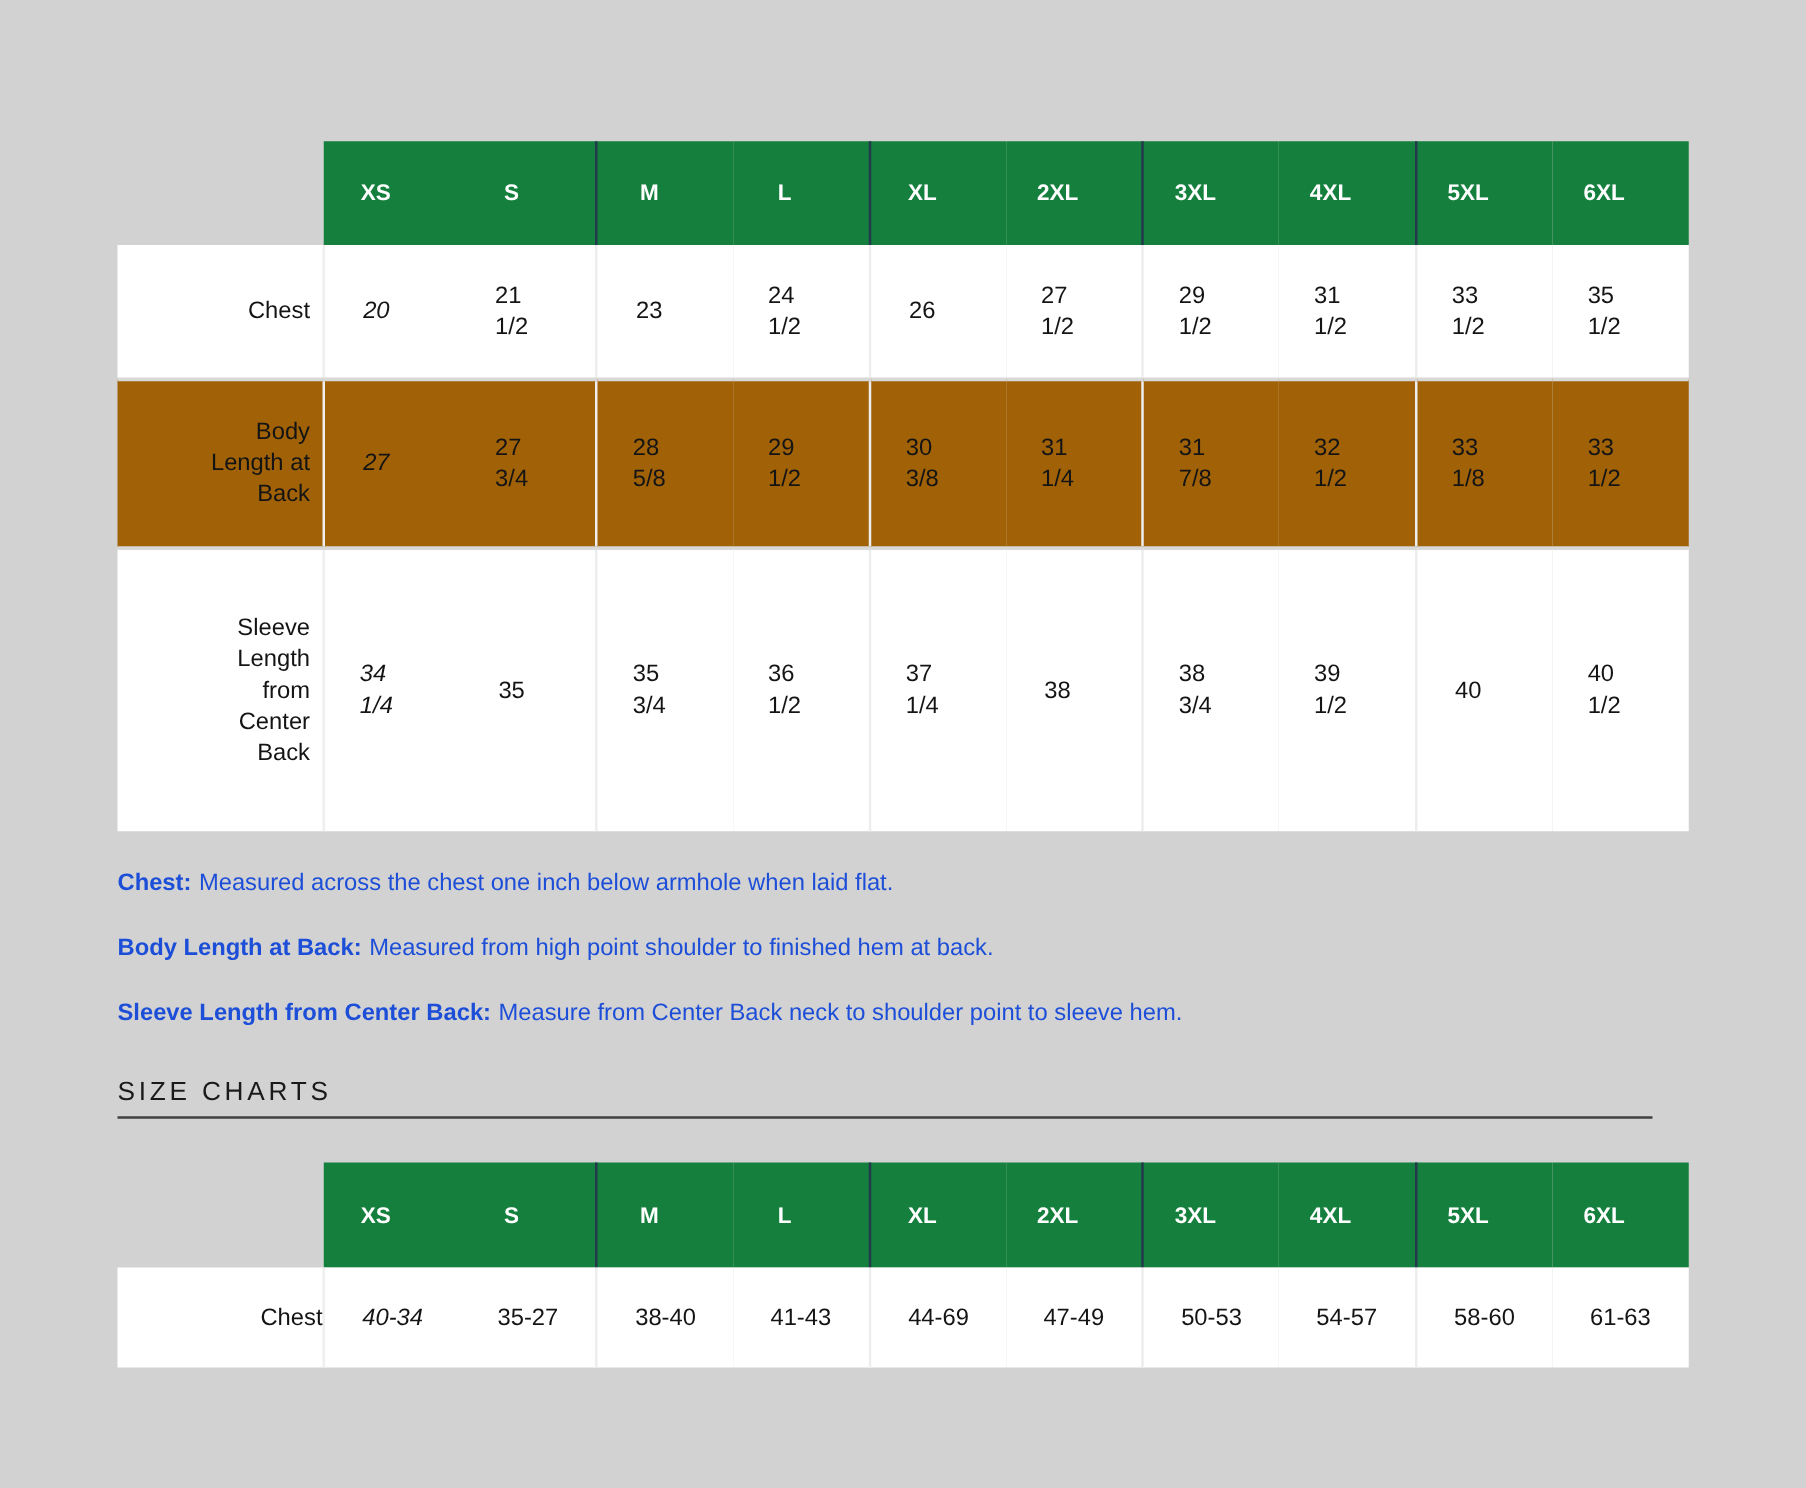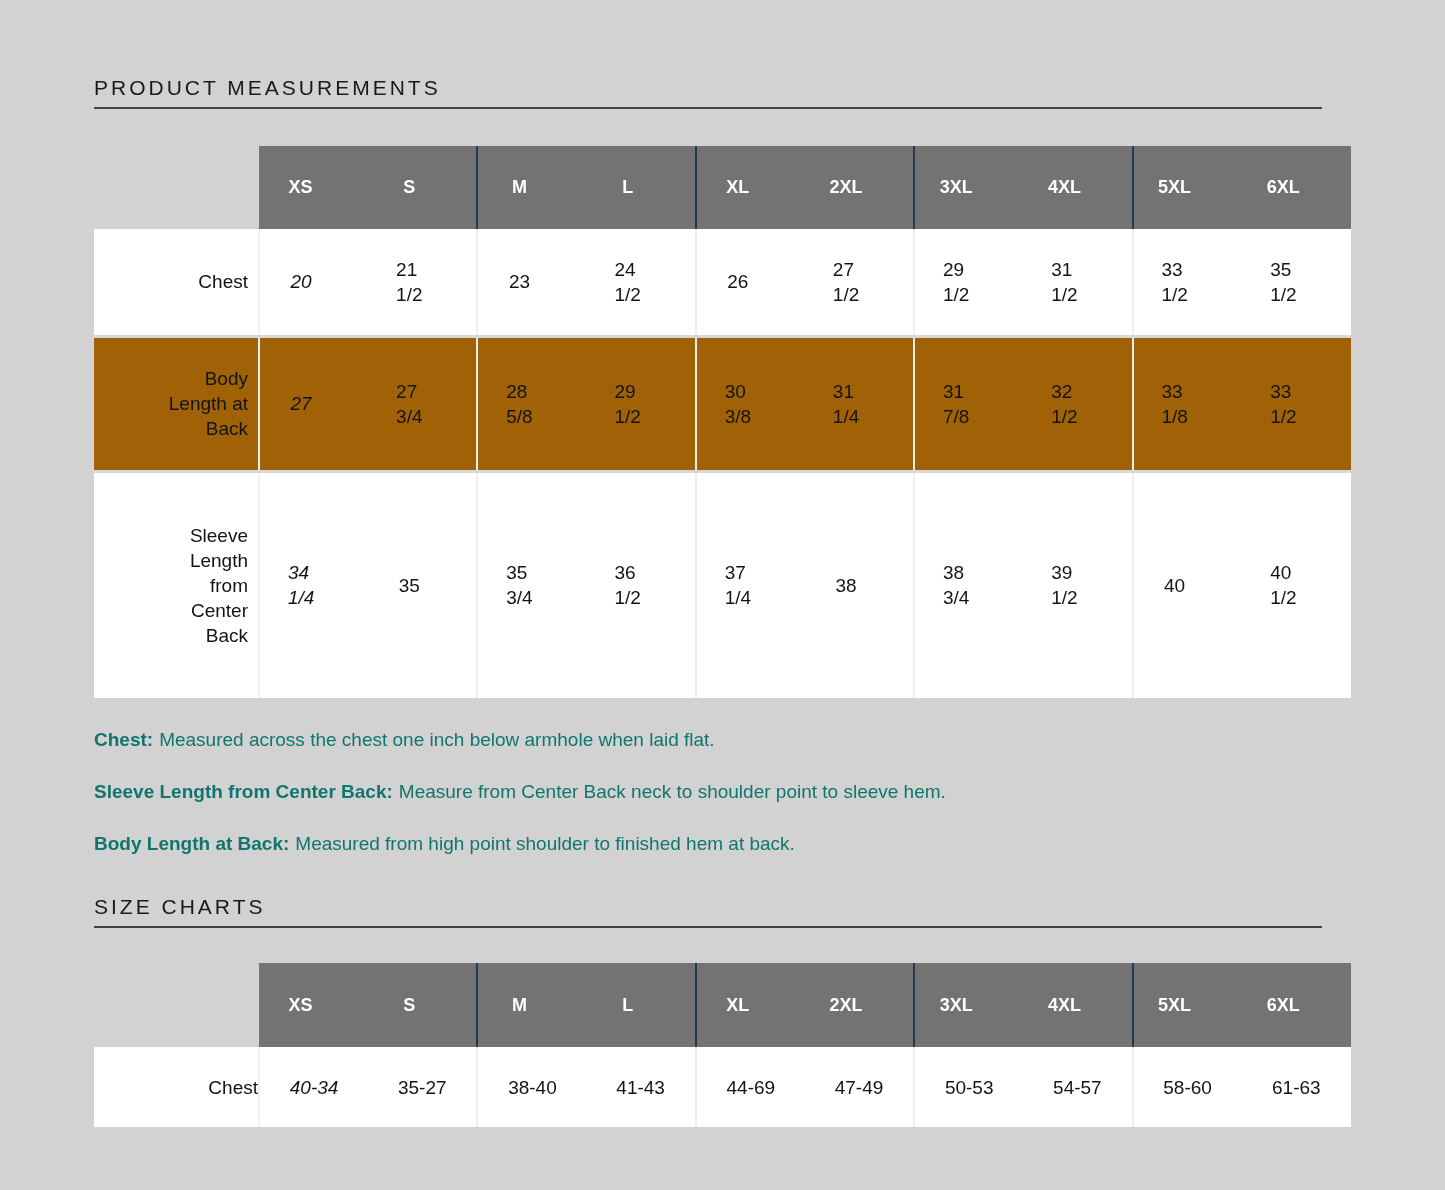--- a/index.html
+++ b/index.html
@@ -37,21 +37,21 @@
     table-layout: fixed;
     border-collapse: collapse;
   }
   table.size-table.compact {
     margin-top: 35px;
   }
   col.label-col { width: 165px; }
   thead tr { height: 83px; }
   table.compact thead tr { height: 84px; }
   thead th {
-    background: #737373;
+    background: #15803d;
     color: #ffffff;
     font-size: 18px;
     font-weight: 700;
     text-align: center;
     padding: 0 26px 0 0;
     vertical-align: middle;
   }
   thead th.corner {
     background: transparent;
     padding: 0;
@@ -94,33 +94,32 @@
     text-align: left;
     white-space: pre-line;
   }
   .notes {
     margin-top: 29px;
   }
   .notes p {
     margin: 0 0 27px 0;
     font-size: 19px;
     line-height: 25px;
-    color: #0f766e;
+    color: #1d4ed8;
   }
   .notes strong {
     font-weight: 700;
     margin-right: 6px;
   }
 </style>
 </head>
 <body>
 
 <div class="content">
 
-  <h2 class="section-title">PRODUCT MEASUREMENTS</h2>
 
   <table class="size-table">
     <colgroup>
       <col class="label-col">
       <col>
         <col>
         <col>
         <col>
         <col>
         <col>
@@ -211,22 +210,22 @@
 1/2</span></td>
         <td class="gsep"><span class="cellval">40</span></td>
         <td><span class="cellval">40
 1/2</span></td>
       </tr>
     </tbody>
   </table>
 
   <div class="notes">
     <p><strong>Chest:</strong><span>Measured across the chest one inch below armhole when laid flat.</span></p>
+    <p><strong>Body Length at Back:</strong><span>Measured from high point shoulder to finished hem at back.</span></p>
     <p><strong>Sleeve Length from Center Back:</strong><span>Measure from Center Back neck to shoulder point to sleeve hem.</span></p>
-    <p><strong>Body Length at Back:</strong><span>Measured from high point shoulder to finished hem at back.</span></p>
   </div>
 
   <h2 class="section-title second">SIZE CHARTS</h2>
 
   <table class="size-table compact">
     <colgroup>
       <col class="label-col">
       <col>
         <col>
         <col>

